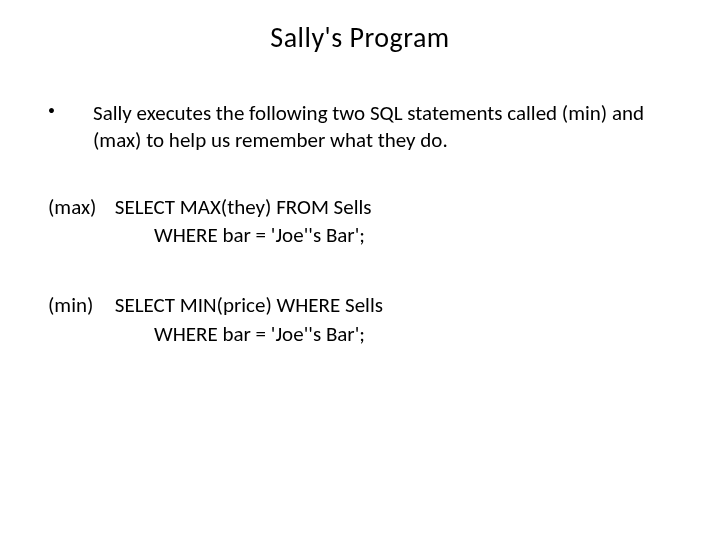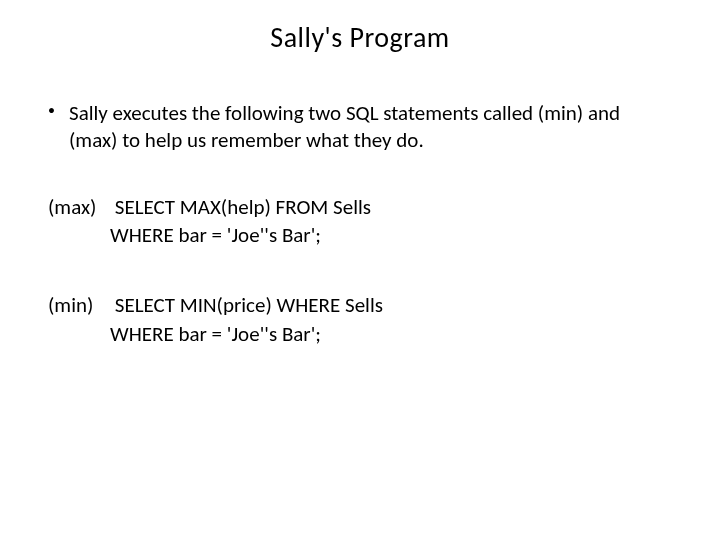--- a/index.html
+++ b/index.html
@@ -32,53 +32,54 @@
       font-size: 21px;
       line-height: 1.3;
     }
     .bullet-marker {
       margin-right: 14px;
       margin-top: 2px;
       font-size: 14px;
     }
     .bullet-text {
       flex: 1;
+      margin-left: 24px;
     }
     .sql-block {
       font-size: 21px;
       margin-bottom: 42px;
       line-height: 1.35;
     }
     .sql-label {
       display: inline-block;
       width: 62px;
     }
     .sql-line1 {
       display: inline;
     }
     .sql-line2 {
-      margin-left: 62px;
+      margin-left: 106px;
     }
   </style>
 </head>
 <body>
 
 <h1 class="title">Sally's Program</h1>
 
 <div class="content">
 
   <div class="bullet-item">
     <span class="bullet-marker">•</span>
     <span class="bullet-text">Sally executes the following two SQL statements called (min) and (max) to help us remember what they do.</span>
   </div>
 
   <div class="sql-block">
     <div>
       <span class="sql-label">(max)</span>
-      <span class="sql-line1">SELECT MAX(help) FROM Sells</span>
+      <span class="sql-line1">SELECT MAX(they) FROM Sells</span>
     </div>
     <div class="sql-line2">WHERE bar = 'Joe''s Bar';</div>
   </div>
 
   <div class="sql-block">
     <div>
       <span class="sql-label">(min)</span>
       <span class="sql-line1">SELECT MIN(price) WHERE Sells</span>
     </div>
     <div class="sql-line2">WHERE bar = 'Joe''s Bar';</div>

